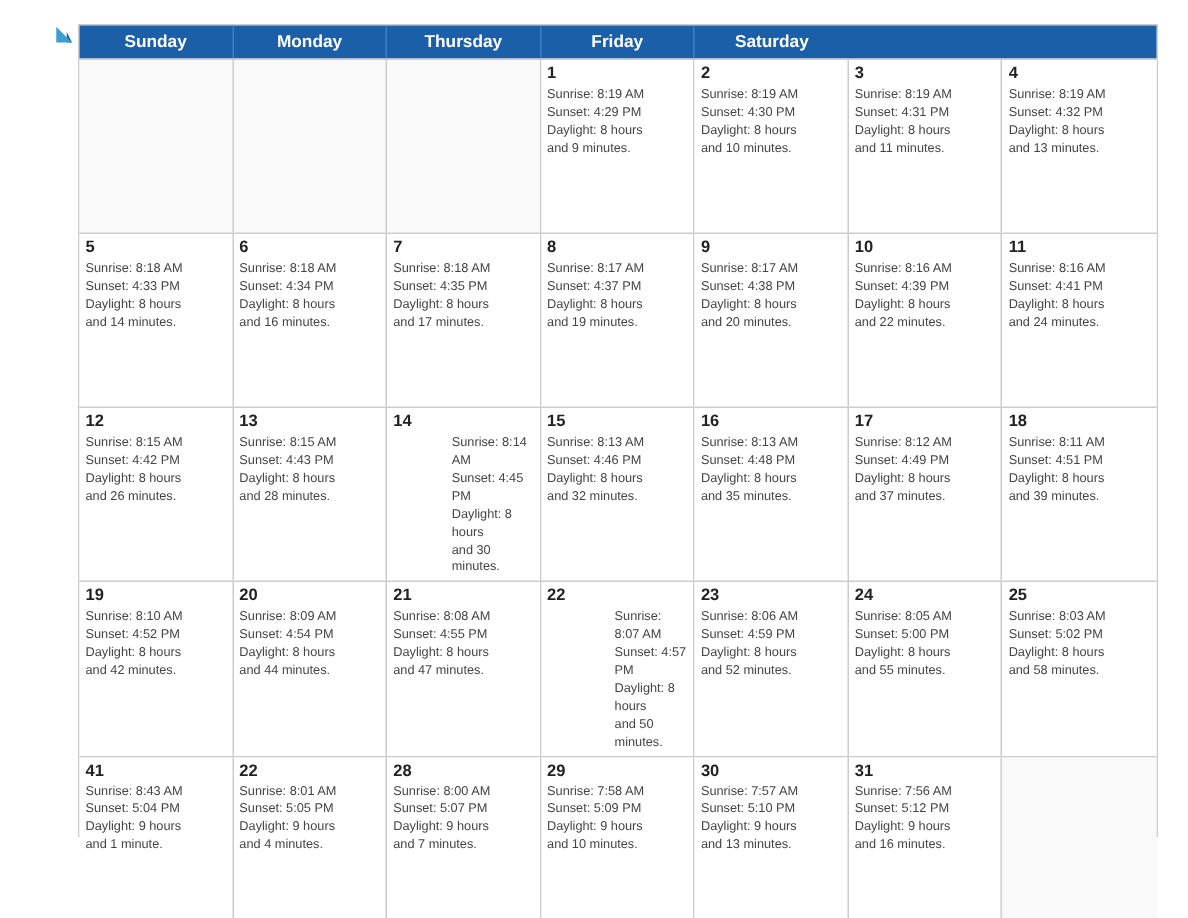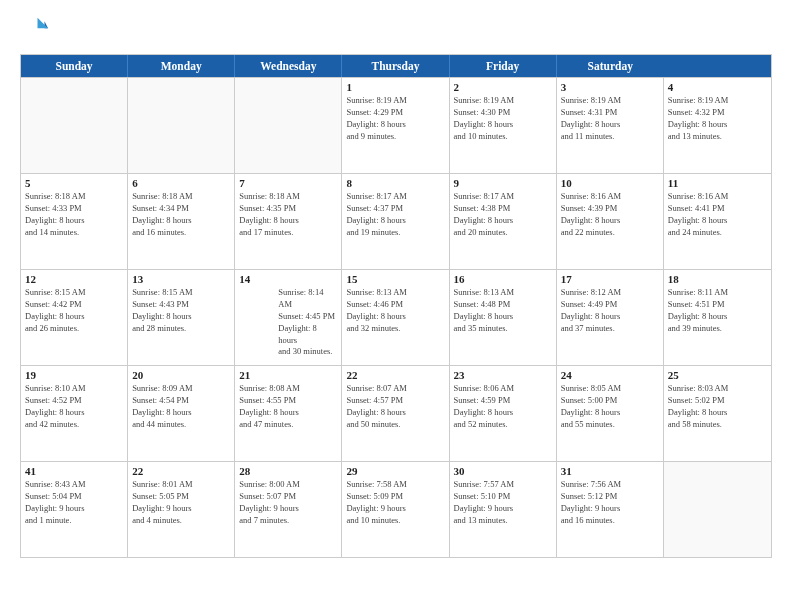--- a/index.html
+++ b/index.html
@@ -8,22 +8,20 @@
       height: 612px;
       font-family: Arial, sans-serif;
       background: #fff;
       overflow: hidden;
     }
     .page {
       width: 792px;
       height: 568px;
       padding: 16px 20px 10px 20px;
       display: flex;
-      flex-direction: column;
-      font-family: Liberation Serif, serif;
     }
     .header {
       display: flex;
       justify-content: space-between;
       align-items: flex-start;
       margin-bottom: 10px;
     }
     .logo {
       display: flex;
       align-items: center;
@@ -139,21 +137,20 @@
     <div class="title-block">
       <h1></h1>
       <h2></h2>
     </div>
   </div>
 
   <div class="calendar">
     <div class="cal-header">
     <div class="cal-header-cell">Sunday</div>
         <div class="cal-header-cell">Monday</div>
-        <div class="cal-header-cell">Wednesday</div>
         <div class="cal-header-cell">Thursday</div>
         <div class="cal-header-cell">Friday</div>
         <div class="cal-header-cell">Saturday</div>
       </div>
     <div class="cal-body">
     <div class="cal-row">
           <div class="cal-cell empty"></div>
           <div class="cal-cell empty"></div>
           <div class="cal-cell empty"></div>
           <div class="cal-cell">
@@ -304,21 +301,21 @@
           </div>
           <div class="cal-cell">
             <div class="cell-day">21</div>
             <div class="cell-info" style="white-space: pre-line;">Sunrise: 8:08 AM
 Sunset: 4:55 PM
 Daylight: 8 hours
 and 47 minutes.</div>
           </div>
           <div class="cal-cell">
             <div class="cell-day">22</div>
-            <div class="cell-info" style="white-space: pre-line;">Sunrise: 8:07 AM
+            <div class="cell-info" style="white-space: pre-line; margin-left: 45px;">Sunrise: 8:07 AM
 Sunset: 4:57 PM
 Daylight: 8 hours
 and 50 minutes.</div>
           </div>
           <div class="cal-cell">
             <div class="cell-day">23</div>
             <div class="cell-info" style="white-space: pre-line;">Sunrise: 8:06 AM
 Sunset: 4:59 PM
 Daylight: 8 hours
 and 52 minutes.</div>

